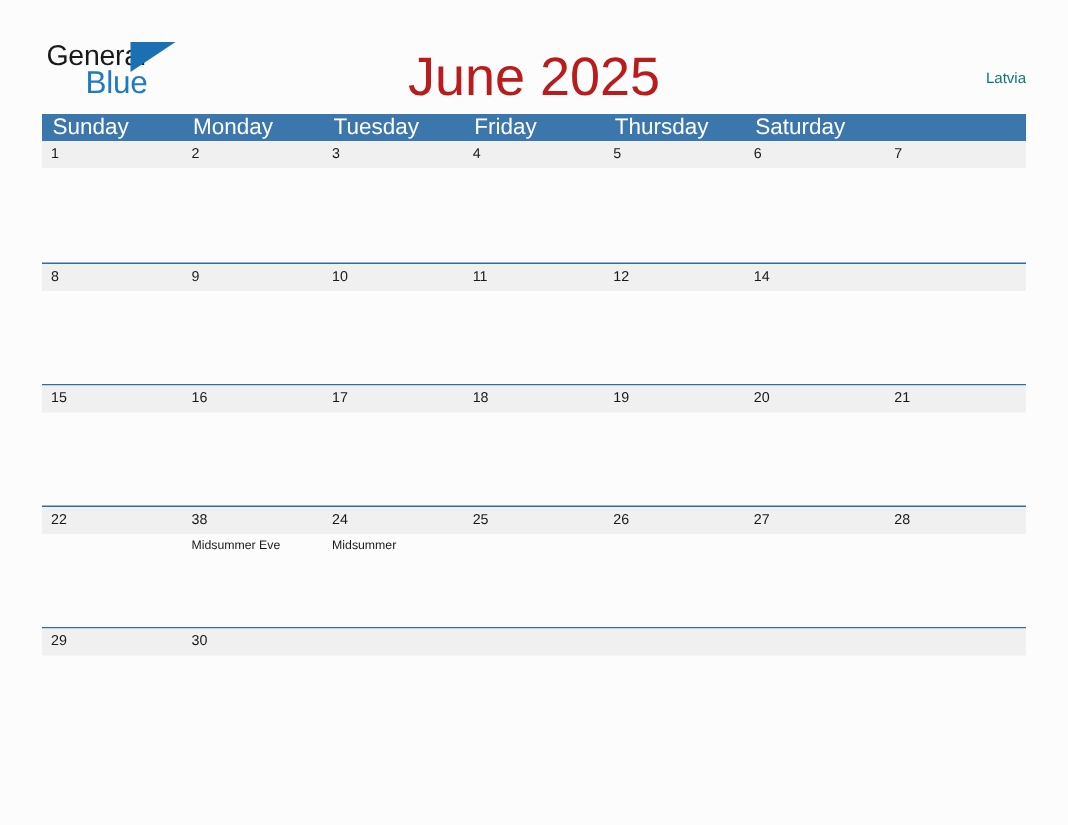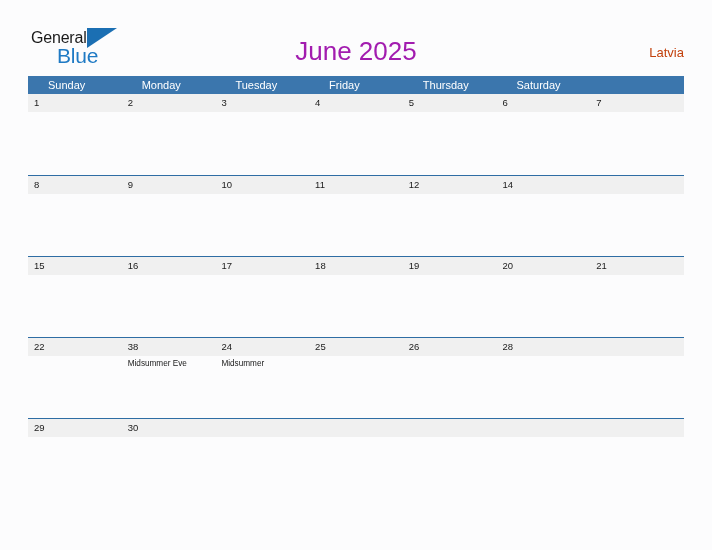--- a/index.html
+++ b/index.html
@@ -36,21 +36,21 @@
     position: absolute;
     left: 31px;
     top: 27px;
     width: 120px;
     height: 44px;
   }
   .logo-general {
     position: absolute;
     left: 0;
     top: 0;
-    font-size: 16px;
+    font-size: 19px;
     line-height: 22px;
     color: #1a1a1a;
     letter-spacing: -0.2px;
     white-space: nowrap;
   }
   .logo-blue {
     position: absolute;
     left: 26px;
     top: 18px;
     font-size: 21px;
@@ -69,35 +69,35 @@
     border-bottom: 20px solid transparent;
   }
 
   
   .cal-title {
     position: absolute;
     left: 0;
     top: 33px;
     width: 712px;
     text-align: center;
-    font-size: 26px;
+    font-size: 36px;
     line-height: 36px;
-    color: #a21caf;
+    color: #b91c1c;
     font-weight: normal;
     margin: 0;
   }
 
   
   .country {
     position: absolute;
     right: 28px;
     top: 45px;
-    font-size: 13px;
+    font-size: 10px;
     line-height: 16px;
-    color: #c2410c;
+    color: #0f766e;
     text-align: right;
     white-space: nowrap;
   }
 
   
   .calendar {
     position: absolute;
     left: 28px;
     top: 76px;
     width: 656px;
@@ -106,23 +106,23 @@
   .weekday-row {
     display: flex;
     width: 656px;
     height: 18px;
     background: #3b76ad;
   }
   .weekday-cell {
     flex: 0 0 93.714px;
     width: 93.714px;
     box-sizing: border-box;
-    padding-left: 20px;
+    padding-left: 7px;
     color: #ffffff;
-    font-size: 11px;
+    font-size: 15px;
     line-height: 18px;
     white-space: nowrap;
     overflow: hidden;
   }
 
   .week-row {
     position: relative;
     width: 656px;
     height: 81px;
     border-top: 1px solid #2e6da4;
@@ -301,20 +301,23 @@
                 <span class="event">Midsummer</span>
               </div>
             </div>
             <div class="day-cell">
               <span class="day-number">25</span>
             </div>
             <div class="day-cell">
               <span class="day-number">26</span>
             </div>
             <div class="day-cell">
+              <span class="day-number">27</span>
+            </div>
+            <div class="day-cell">
               <span class="day-number">28</span>
             </div>
           </div>
         </div>
         <div class="week-row">
           <div class="day-band"></div>
           <div class="days">
             <div class="day-cell">
               <span class="day-number">29</span>
             </div>

